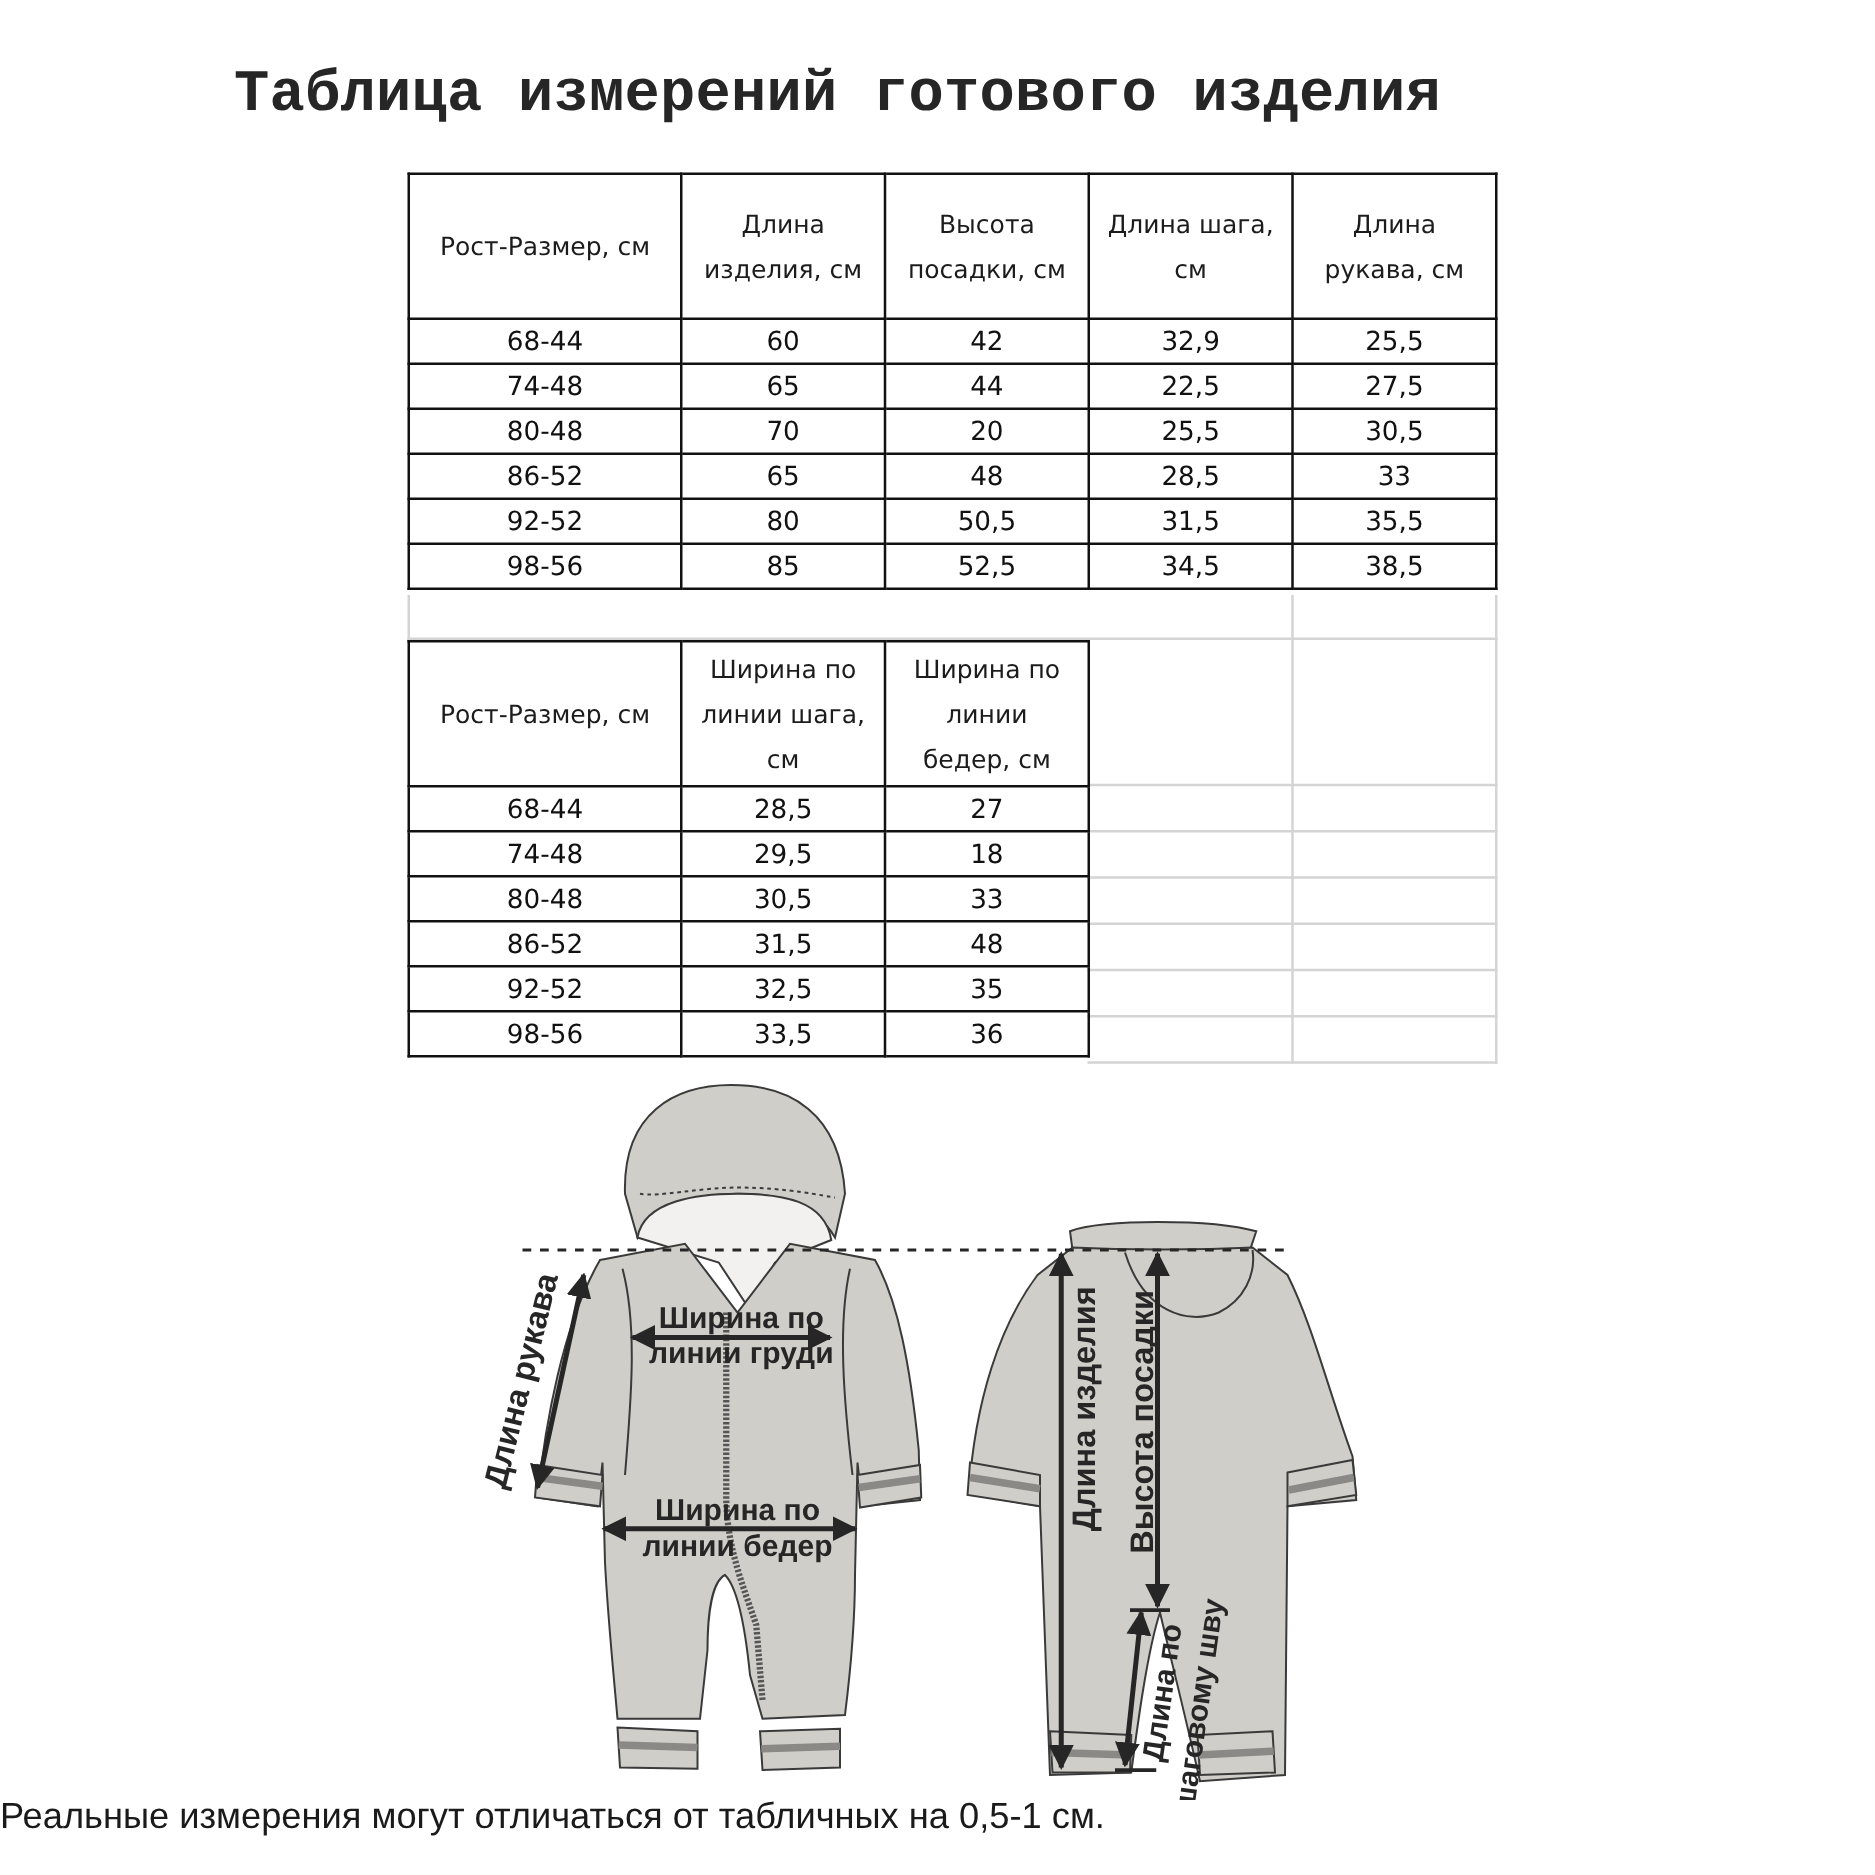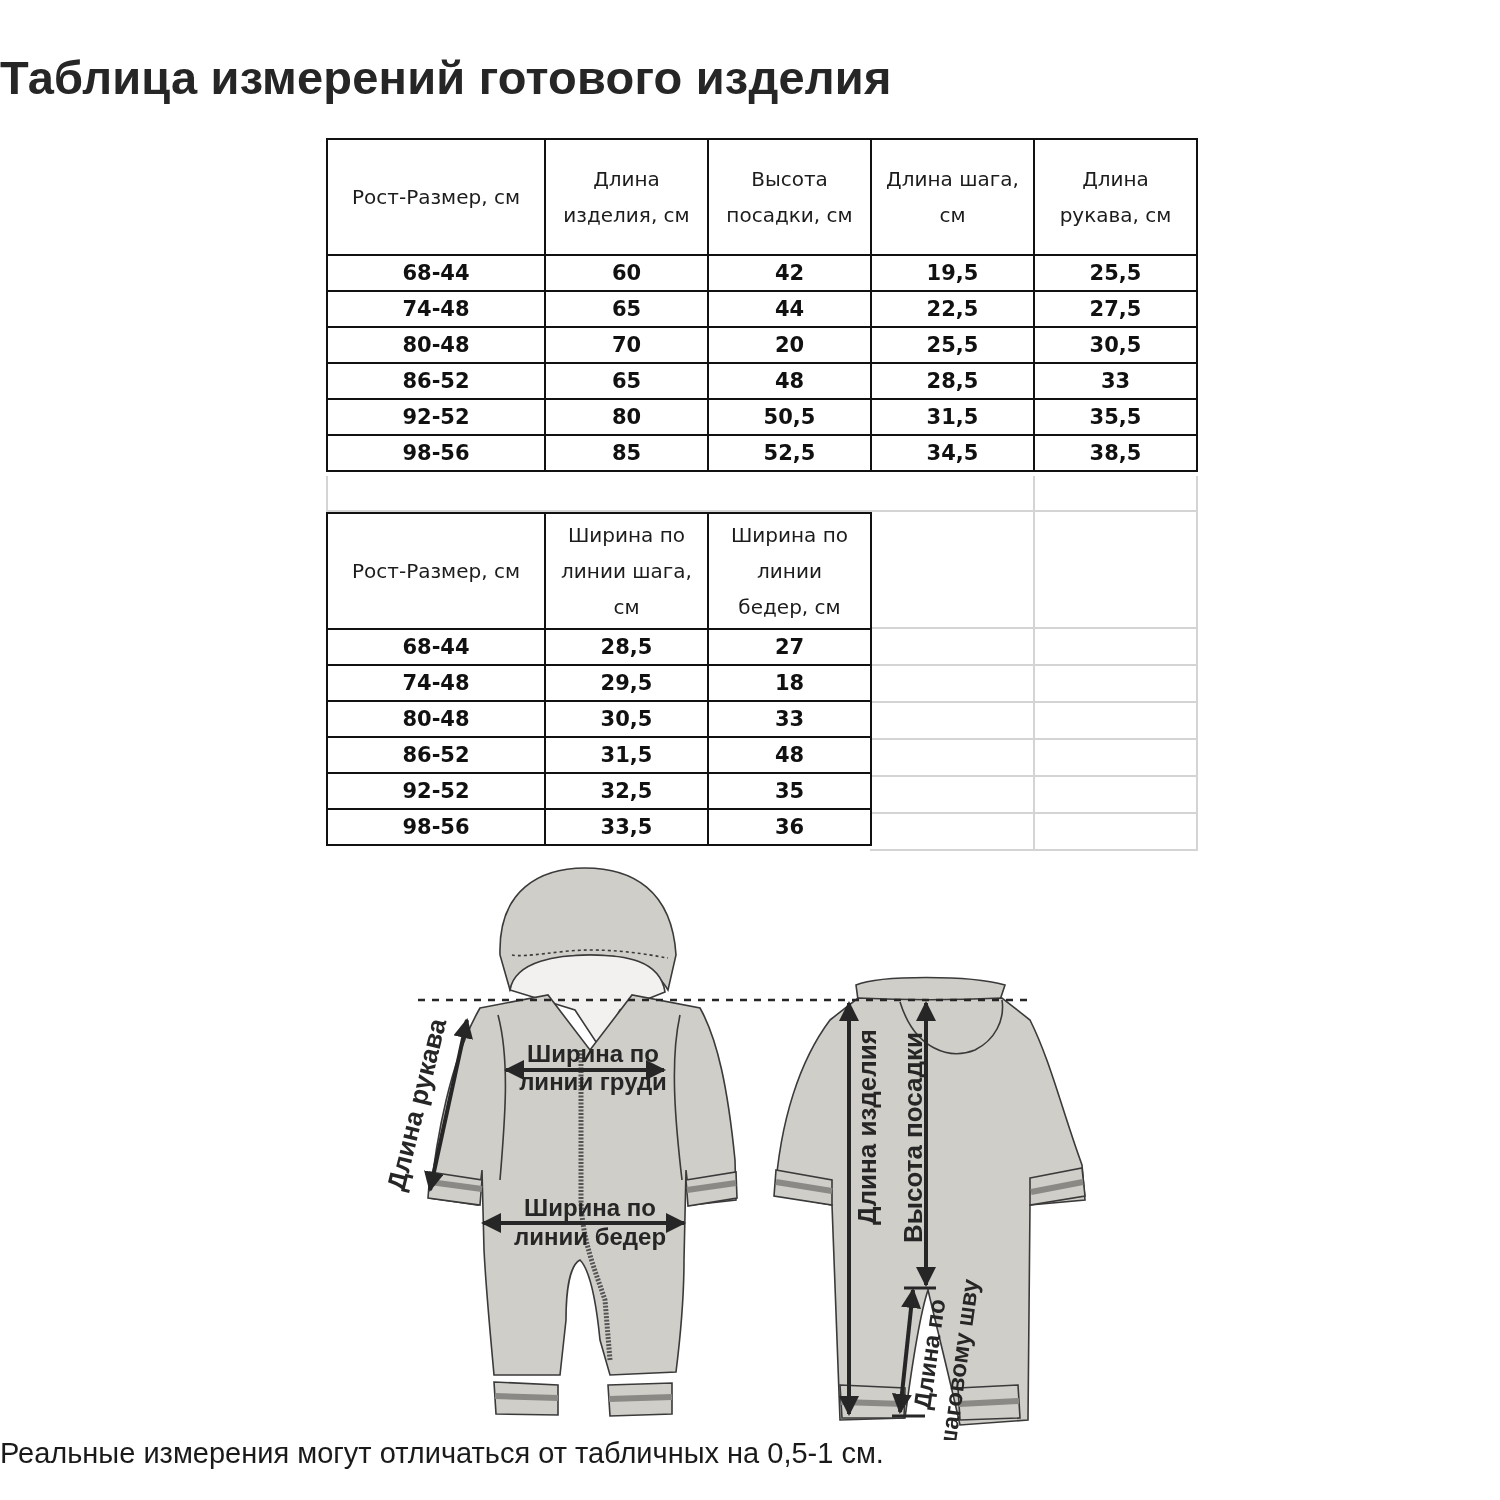--- a/index.html
+++ b/index.html
@@ -1,21 +1,21 @@
 <!DOCTYPE html>
 <html><head>
 <meta charset="utf-8">
 <style>
   html, body { margin: 0; padding: 0; background: #ffffff; }
   body { width: 1500px; height: 1500px; position: relative; overflow: hidden; font-family: "Liberation Sans", sans-serif; color: #1a1a1a; }
-  .title { position: absolute; left: 0; width: 1340px; top: 50px; text-align: left; font-family: Liberation Sans, sans-serif; font-weight: bold; font-size: 47px; color: #262626; letter-spacing: 0.2px; }
+  .title { position: absolute; left: 0; width: 1340px; top: 50px; text-align: center; font-family: Liberation Mono, monospace; font-weight: bold; font-size: 47px; color: #262626; letter-spacing: 0.2px; }
   table.meas { position: absolute; border-collapse: collapse; font-family: "DejaVu Sans", sans-serif; table-layout: fixed; }
   table.meas td, table.meas th { border: 2px solid #111; text-align: center; padding: 0; }
   table.meas th { font-weight: normal; font-size: 20px; line-height: 36px; color: #1c1c1c; }
-  table.meas td { font-weight: bold; font-size: 21px; height: 34px; color: #111; }
+  table.meas td { font-weight: normal; font-size: 21px; height: 34px; color: #111; }
   #t1 { left: 326px; top: 138px; }
   #t1 th { height: 114px; }
   #t2 { left: 326px; top: 512px; }
   #t2 th { height: 114px; }
   .grid-h { position: absolute; height: 2px; background: #d4d4d4; }
   .grid-v { position: absolute; width: 2px; background: #d4d4d4; }
   .illus { position: absolute; left: 360px; top: 860px; width: 760px; height: 580px; }
   .footnote { position: absolute; left: 0; width: 1500px; top: 1437px; text-align: left; font-family: "Liberation Sans", sans-serif; font-size: 29px; color: #1a1a1a; }
   .lbl { font-family: "Liberation Sans", sans-serif; font-weight: bold; fill: #262626; }
 </style>
@@ -51,21 +51,21 @@
       <th><span>Высота</span><br><span>посадки, см</span></th>
       <th><span>Длина шага,</span><br><span>см</span></th>
       <th><span>Длина</span><br><span>рукава, см</span></th>
     </tr>
   </thead>
   <tbody>
     <tr>
         <td>68-44</td>
         <td>60</td>
         <td>42</td>
-        <td>19,5</td>
+        <td>32,9</td>
         <td>25,5</td>
       </tr>
     <tr>
         <td>74-48</td>
         <td>65</td>
         <td>44</td>
         <td>22,5</td>
         <td>27,5</td>
       </tr>
     <tr>

